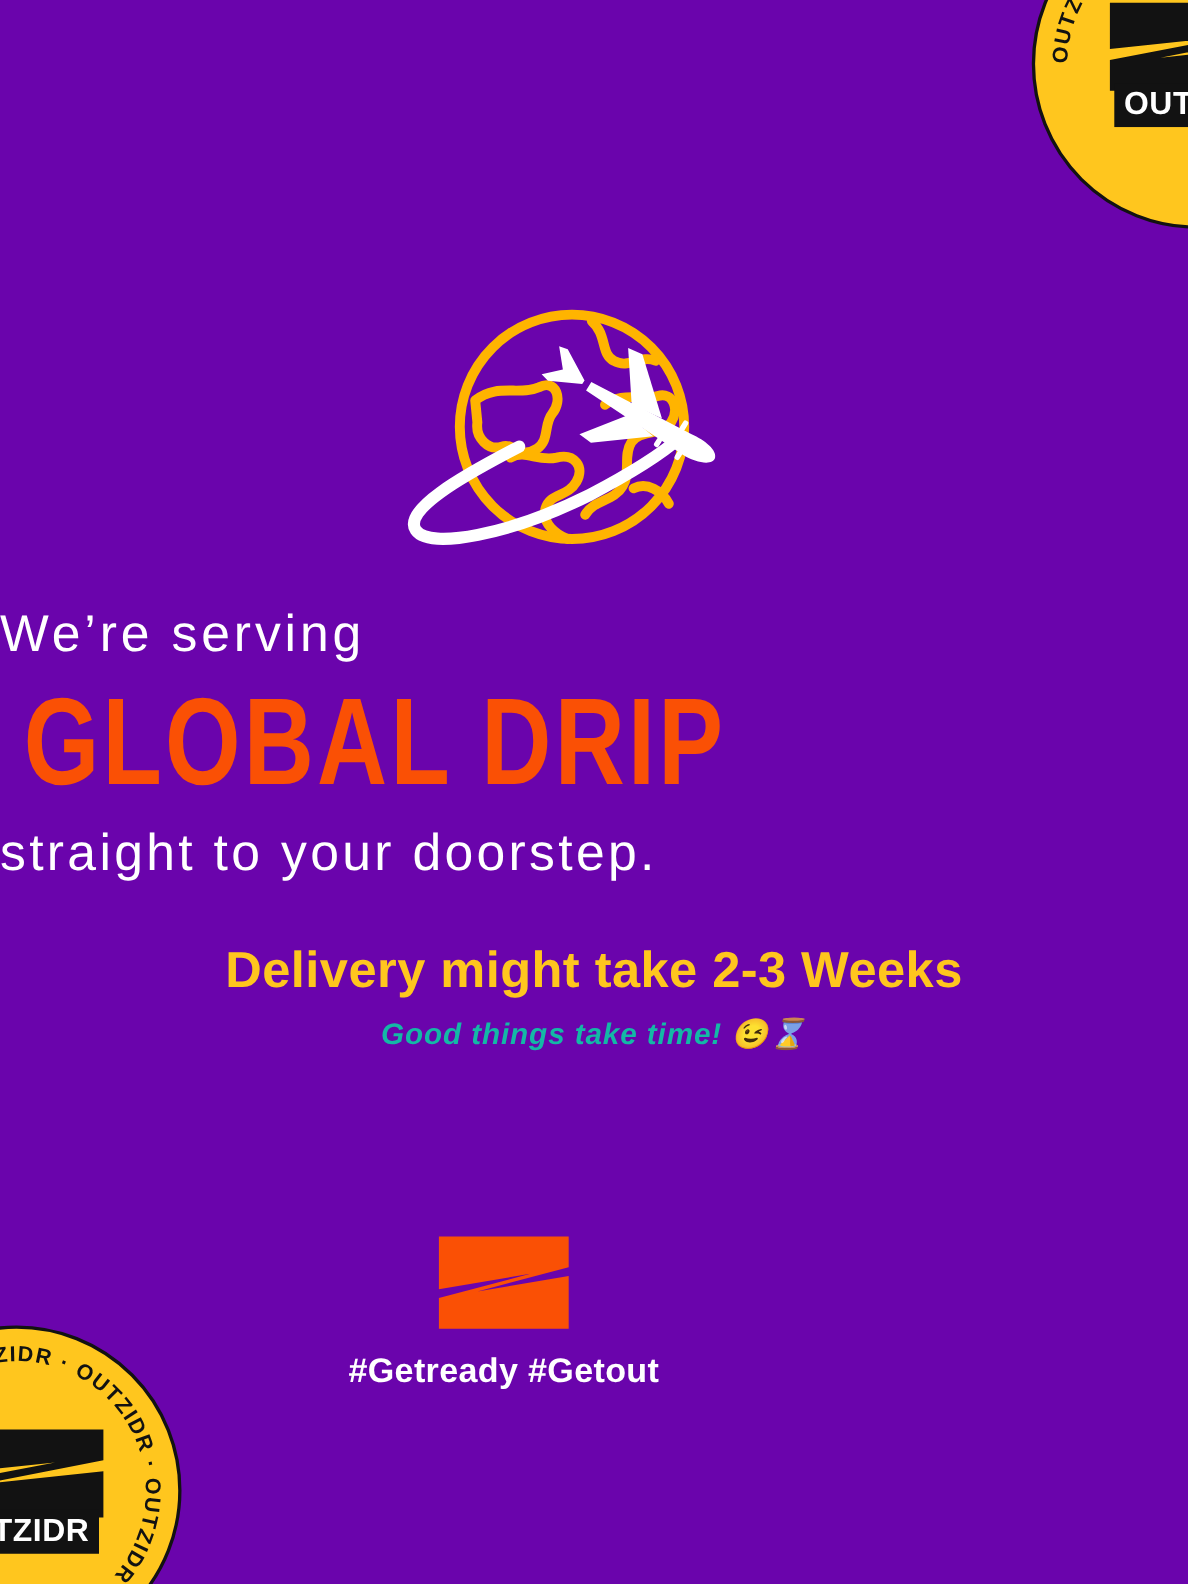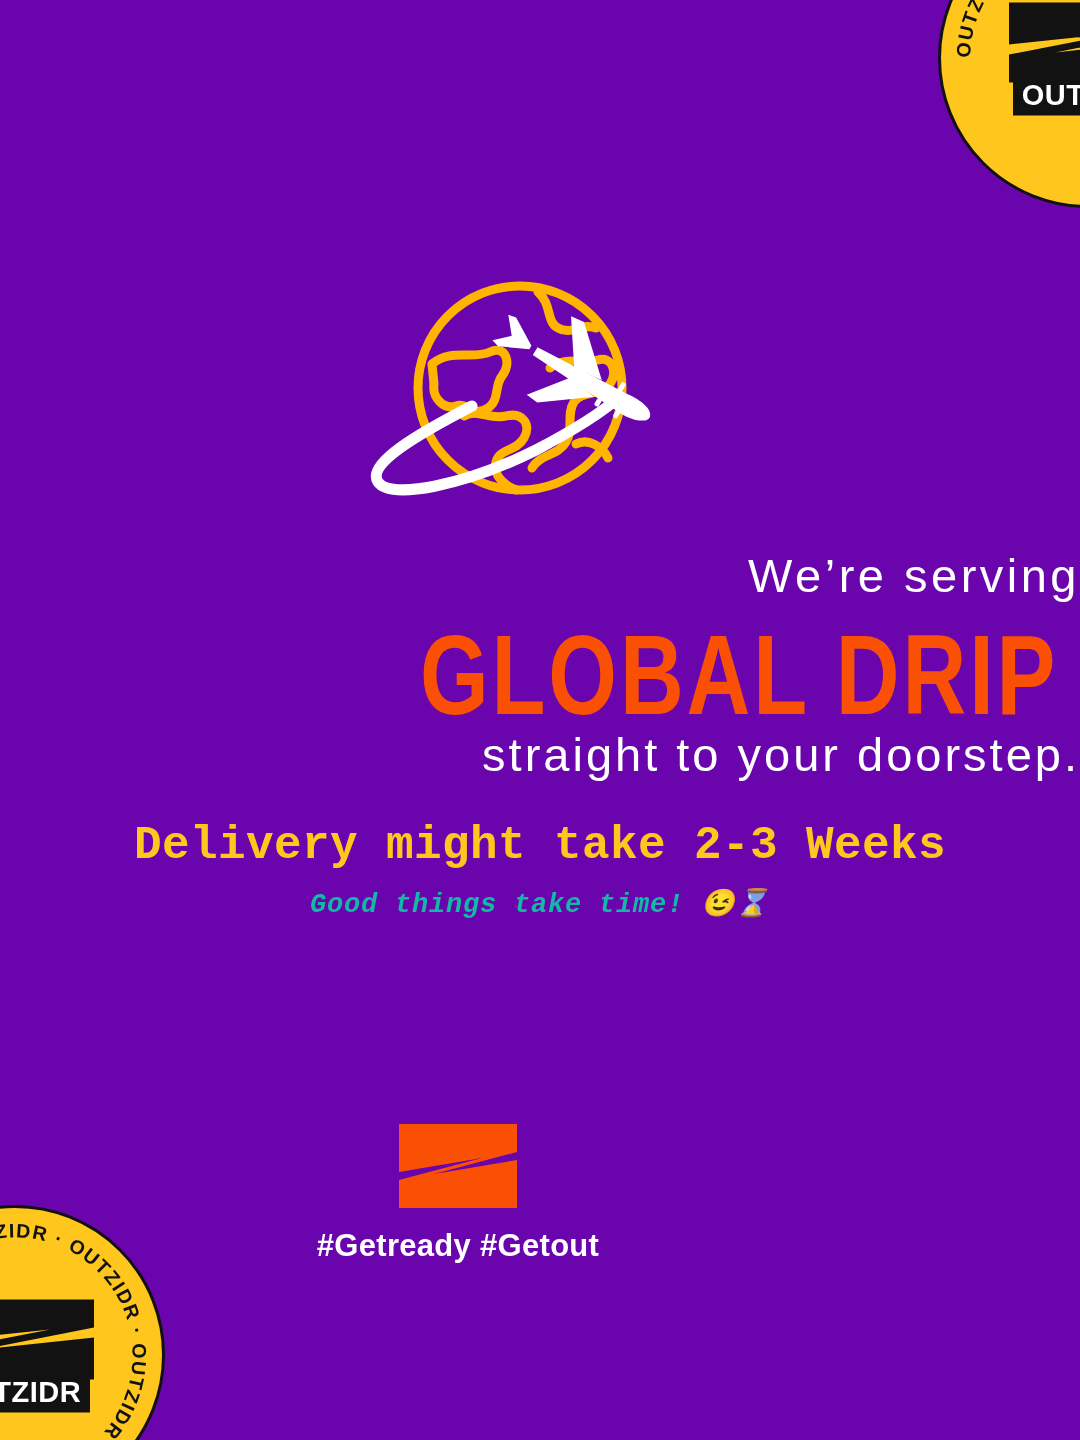--- a/index.html
+++ b/index.html
@@ -91,21 +91,21 @@
     height: 232px;
   }
   #globe-art svg { width: 100%; height: 100%; display: block; }
 
   
   #copy {
     position: absolute;
     left: 0;
     top: 548px;
     width: 1080px;
-    text-align: right;
+    text-align: left;
   }
   #line-serving {
     color: #ffffff;
     font-size: 47px;
     font-weight: 400;
     letter-spacing: 3.5px;
     line-height: 1.18;
   }
   #headline {
     color: #FA5005;
@@ -117,30 +117,29 @@
     font-stretch: condensed;
     transform: scaleY(1.22) scaleX(0.96);
     transform-origin: center top;
   }
   #line-doorstep {
     color: #ffffff;
     font-size: 47px;
     font-weight: 400;
     letter-spacing: 3px;
     line-height: 1.18;
-    margin-top: 16px;
+    margin-top: 36px;
   }
 
   #delivery-block {
     position: absolute;
     left: 0;
-    top: 820px;
+    top: 855px;
     width: 1080px;
     text-align: center;
-    font-family: Liberation Mono, monospace;
   }
   #delivery-main {
     color: #FFC61E;
     font-size: 46px;
     font-weight: 800;
     letter-spacing: 0.4px;
     line-height: 1.15;
   }
   #delivery-sub {
     color: #14b8a6;

